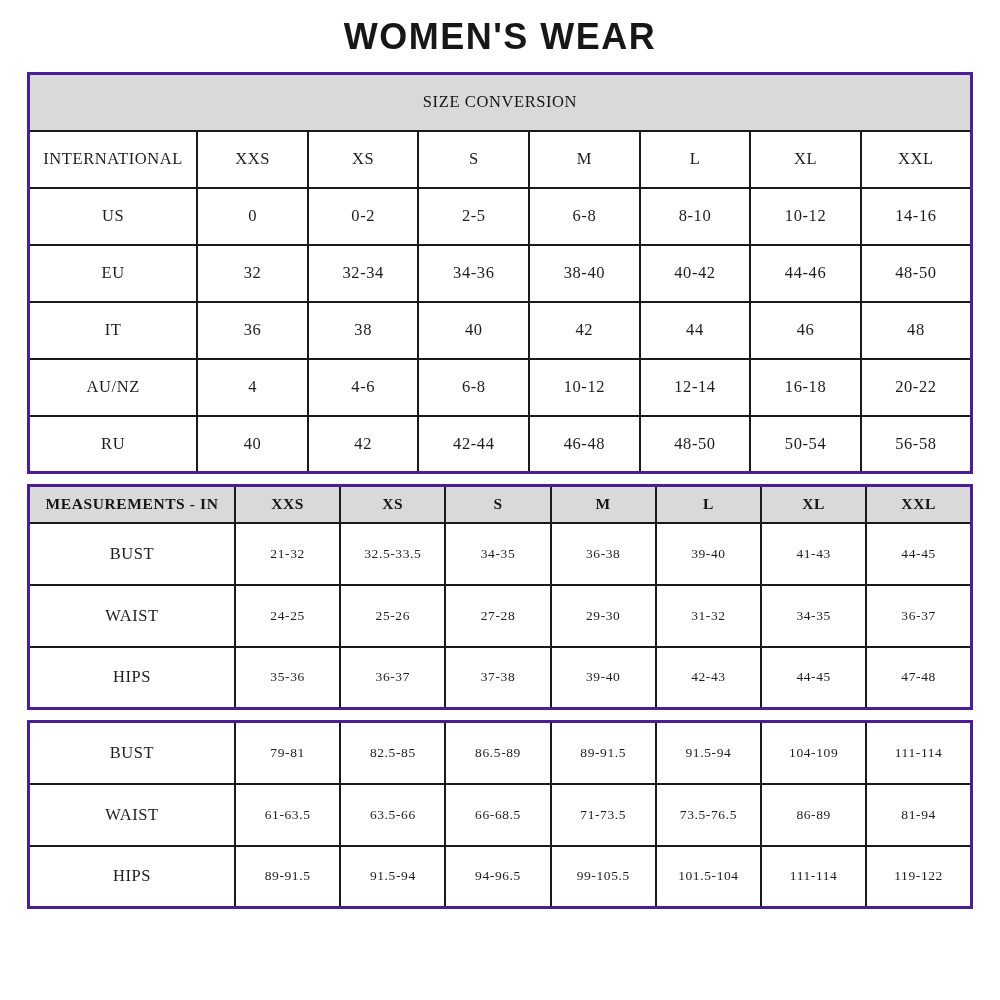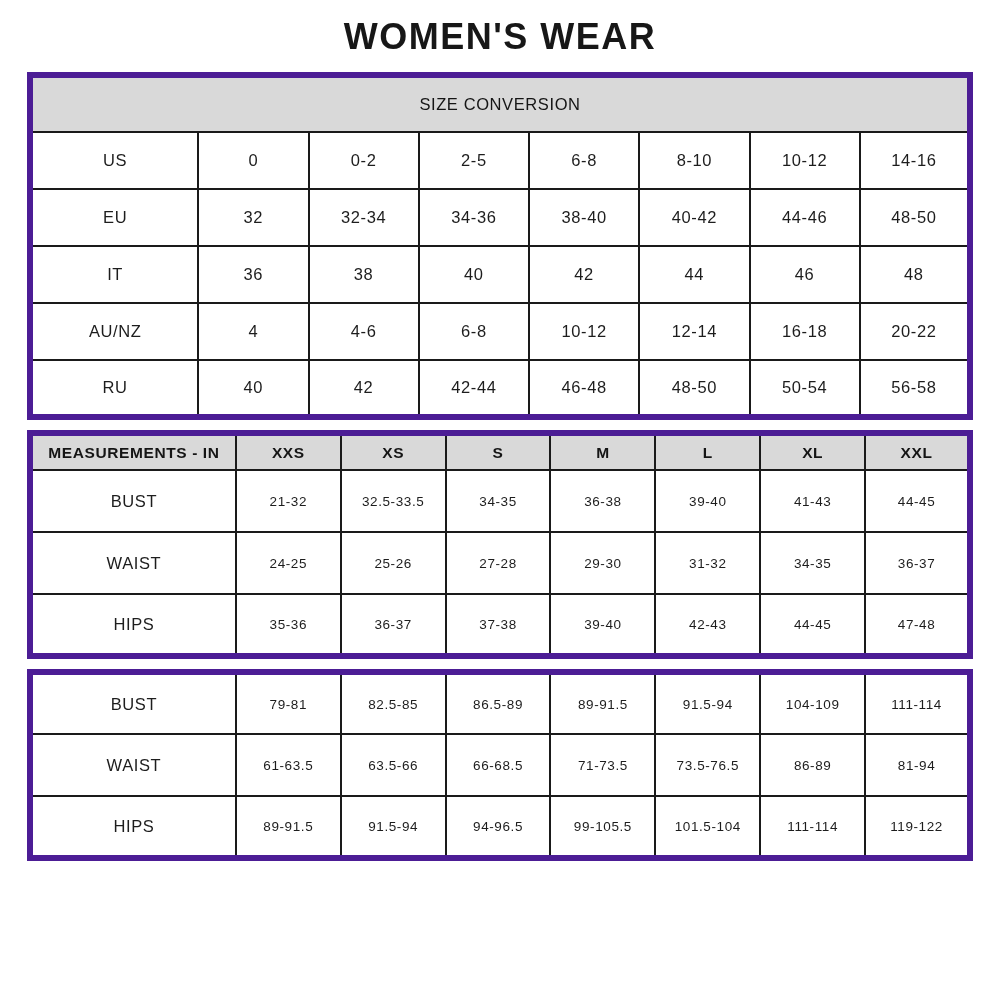--- a/index.html
+++ b/index.html
@@ -9,21 +9,21 @@
     font-family:"Liberation Sans","DejaVu Sans",sans-serif;
     color:#1d1d1d;
   }
   .page { padding:12px 27px 16px 27px; }
   .title {
     text-align:center; font-size:36px; font-weight:700;
     letter-spacing:1.5px; color:#171717; margin:4px 0 14px 0;
   }
   table.tbl {
     width:100%; border-collapse:collapse; table-layout:fixed;
-    border:6px solid #4c1d95; margin-bottom:10px;
+    border:3px solid #4c1d95; margin-bottom:10px;font-family:Liberation Serif, serif;
   }
   table.tbl td {
     border:2px solid #1a1a1a; text-align:center; vertical-align:middle;
     letter-spacing:0.6px; overflow:hidden; white-space:nowrap;
   }
   .banner {
     height:55px; background:#d9d9d9; font-weight:700; font-size:16px;
     letter-spacing:0.8px; color:#151515;
   }
   
@@ -52,20 +52,30 @@
         <col>
         <col>
         <col>
         <col>
         <col>
         <col>
       </colgroup>
     <tbody>
         <tr>
       <td colspan="8" class="banner">SIZE CONVERSION</td>
+    </tr>
+    <tr>
+      <td>INTERNATIONAL</td>
+      <td>XXS</td>
+      <td>XS</td>
+      <td>S</td>
+      <td>M</td>
+      <td>L</td>
+      <td>XL</td>
+      <td>XXL</td>
     </tr>
     <tr>
       <td>US</td>
       <td>0</td>
       <td>0-2</td>
       <td>2-5</td>
       <td>6-8</td>
       <td>8-10</td>
       <td>10-12</td>
       <td>14-16</td>

